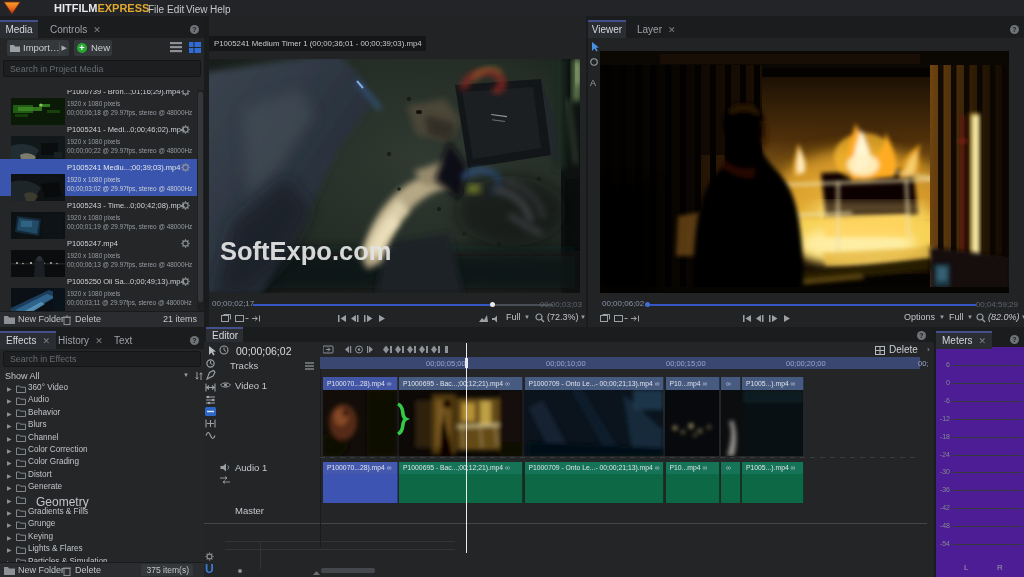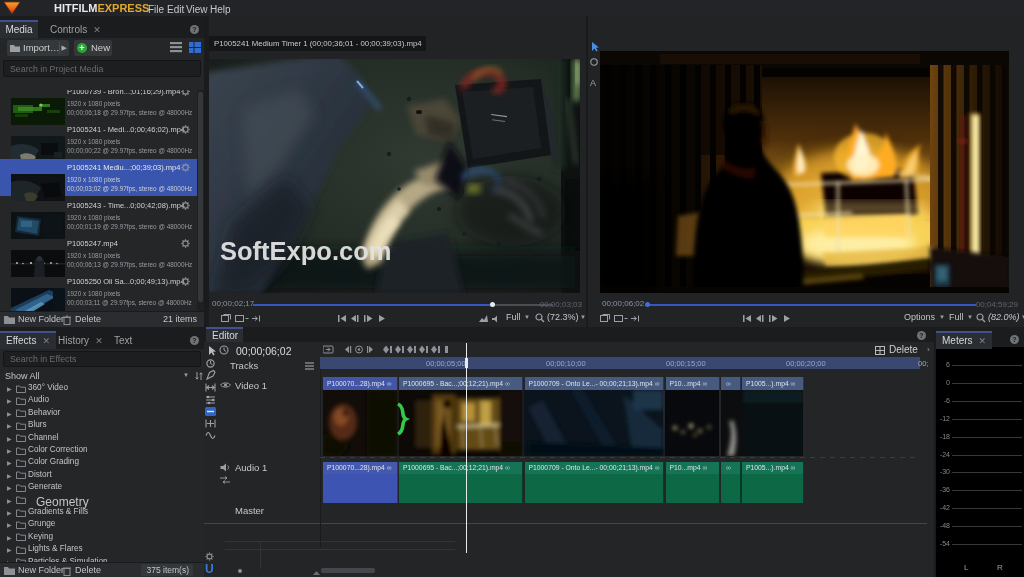--- a/index.html
+++ b/index.html
@@ -472,20 +472,25 @@
 <svg class="abs" style="left:326px;top:3px;" width="10" height="10" viewBox="0 0 10 10">
 <circle cx="4" cy="4" r="3" fill="none" stroke="#9ba0a5" stroke-width="1.2"></circle>
         <line x1="6.3" y1="6.3" x2="9" y2="9" stroke="#9ba0a5" stroke-width="1.4"></line>
       </svg>
 <div class="txt" style="left:338px;top:2px;font-size:9px;color:#c2c5c8;">(72.3%)</div>
 <div class="txt" style="left:371px;top:4px;font-size:6px;color:#9a9ea2;">▼</div>
     </div>
 </div>
 
 <div class="panel" id="viewer" style="left:588px;top:16px;width:436px;height:311px;background:#212325;">
+  <div class="tabbar">
+    <div class="tab sel" style="left:0;width:38px;text-align:center;">Viewer</div>
+    <div class="tab" style="left:44px;padding:0 5px;">Layer<span class="x">✕</span></div>
+    <div class="qm" style="right:5px;top:9px;">?</div>
+  </div>
 
   <div class="abs" id="viewtools" style="left:0;top:22px;width:12px;height:260px;"><svg width="12" height="260" viewBox="0 0 12 260">
       <path d="M4,4 l0,9 2.5,-2.5 1.8,3 1.4,-0.8 -1.7,-2.9 3,-0.4 Z" fill="#4a90e2"></path>
       <circle cx="6" cy="24" r="3.2" fill="none" stroke="#9ba0a5" stroke-width="1.1"></circle>
       <text x="2" y="48" font-size="9" fill="#9ba0a5" font-family="Liberation Sans">A</text>
       <circle cx="3" cy="268" r="1.5" fill="#3f6fd4"></circle>
         <circle cx="7" cy="272" r="1.5" fill="#3f6fd4"></circle>
     </svg></div>
 
   <div class="abs" id="viewvideo" style="left:12px;top:35px;width:409px;height:242px;background:#050403;overflow:hidden;"><svg width="409" height="242" viewBox="0 0 409 242">
@@ -859,21 +864,21 @@
       </div>
 <div class="abs" style="left:401px;top:117px;width:19px;height:29px;background:#0d6845;border-right:1px solid #0a3a28;"></div>
 <div class="abs" style="left:422px;top:105px;width:61px;height:12px;background:#157455;border-right:1px solid #0a3a28;overflow:hidden;">
         <div class="txt" style="left:4px;top:2px;font-size:6.8px;color:#dde2ea;">P1005...).mp4 <span style="color:#b9c2d6;">∞</span></div>
       </div>
 <div class="abs" style="left:422px;top:117px;width:61px;height:29px;background:#0d6845;border-right:1px solid #0a3a28;"></div>
     </div>
   <div class="abs" style="left:262px;top:16px;width:1px;height:210px;background:#e8eaec;"></div>
 </div>
 
-<div class="panel" id="meters" style="left:936px;top:327px;width:88px;height:250px;background:#000000;">
+<div class="panel" id="meters" style="left:936px;top:327px;width:88px;height:250px;background:#4c1d95;">
   <div class="tabbar" style="height:20px;">
     <div class="tab sel" style="left:0;padding:0 6px;">Meters<span class="x">✕</span></div>
     <div class="qm" style="right:5px;top:8px;">?</div>
   </div>
   <div class="abs" id="meterbody" style="left:0;top:20px;width:88px;height:230px;">
       <div class="txt" style="right:74px;top:14px;font-size:7px;color:#85898d;">6</div>
 <div class="abs" style="left:16px;top:18px;width:70px;height:1px;background:#36393c;"></div>
 <div class="txt" style="right:74px;top:32px;font-size:7px;color:#85898d;">0</div>
 <div class="abs" style="left:16px;top:36px;width:70px;height:1px;background:#36393c;"></div>
 <div class="txt" style="right:74px;top:50px;font-size:7px;color:#85898d;">-6</div>

